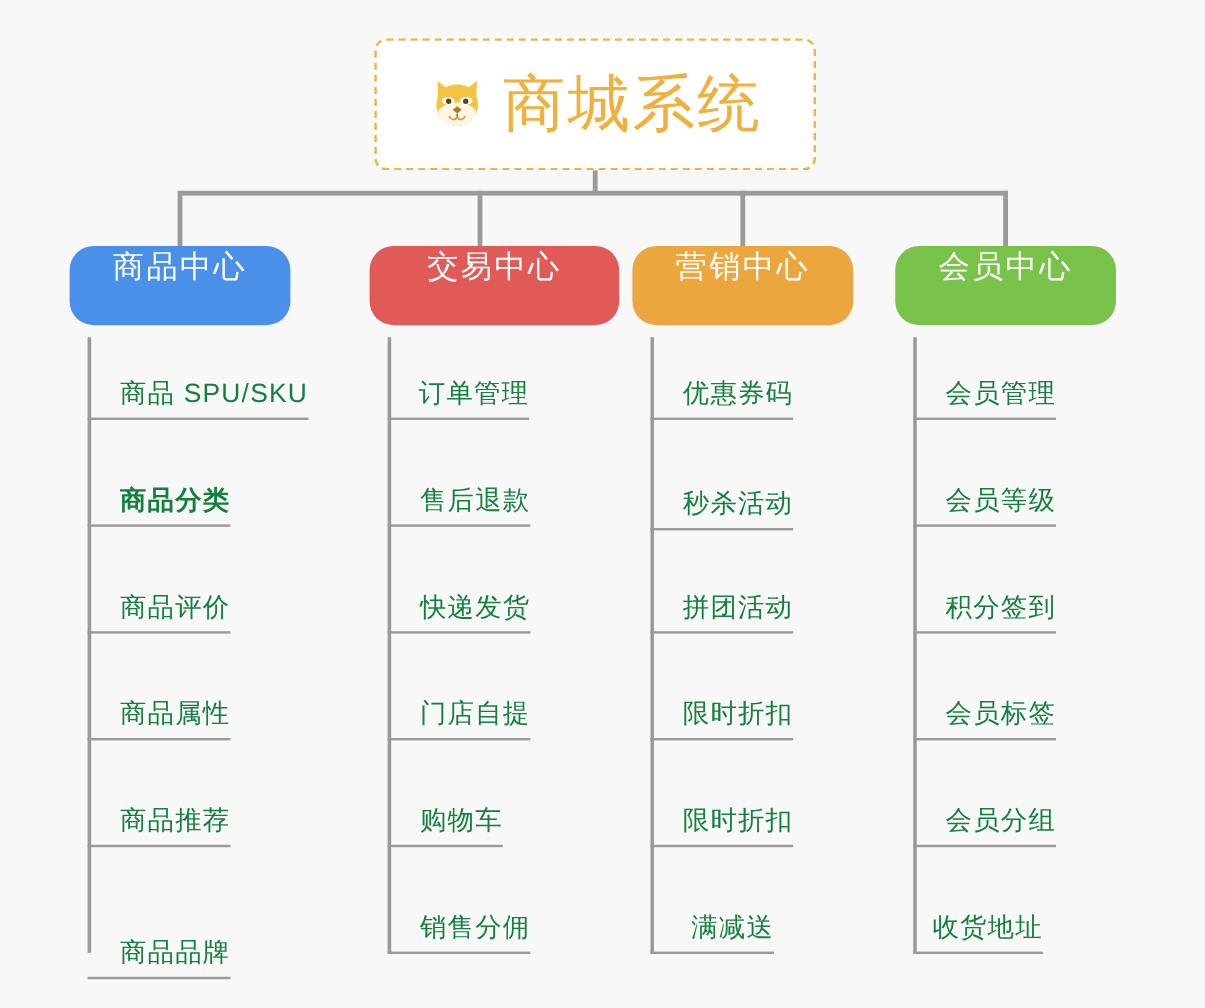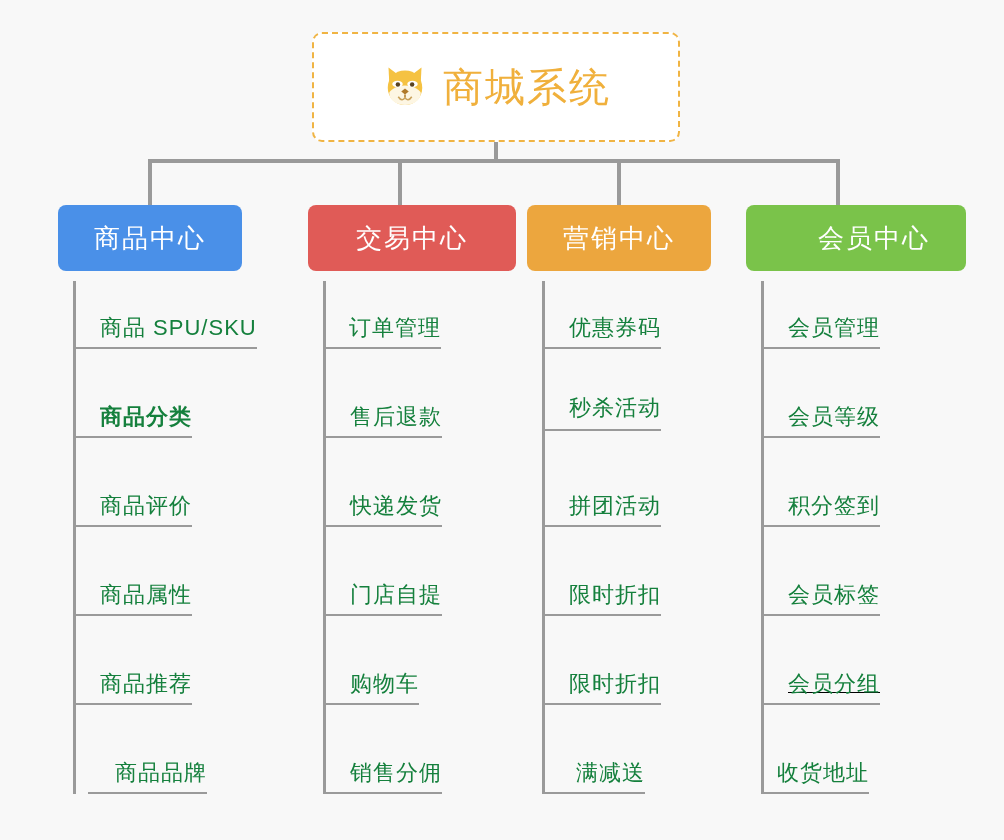--- a/index.html
+++ b/index.html
@@ -37,21 +37,21 @@
     justify-content: center;
     gap: 14px;
   }
   .root-icon {
     width: 48px;
     height: 48px;
     display: block;
     flex: 0 0 auto;
   }
   .root-title {
-    font-size: 40px;
+    font-size: 52px;
     color: #f0b03c;
     letter-spacing: 2px;
     line-height: 1;
     white-space: nowrap;
   }
 
   
   .conn {
     position: absolute;
     background: #9a9a9a;
@@ -72,23 +72,23 @@
     top: 159px;
     width: 4px;
     height: 48px;
   }
 
   
   .cat-box {
     position: absolute;
     top: 205px;
     height: 66px;
-    border-radius: 8px;
+    border-radius: 20px;
     display: flex;
-    align-items: center;
+    align-items: flex-start;
     justify-content: center;
     color: #ffffff;
     font-size: 26px;
     letter-spacing: 2px;
     white-space: nowrap;
   }
 
   
   .leaf-col {
     position: absolute;
@@ -153,53 +153,53 @@
       <div class="cat-box" style="left: 58px; width: 184px; background: rgb(74, 144, 232);">
         <span>商品中心</span>
       </div>
       <div class="leaf-col" style="left: 73px;">
         <div class="leaf-spine" style="height: 513px;"></div>
         <div class="leaf-item" style="top: 36px;"><span class="leaf-label">商品 SPU/SKU</span></div>
         <div class="leaf-item" style="top: 125px; font-weight: bold;"><span class="leaf-label">商品分类</span></div>
         <div class="leaf-item" style="top: 214px;"><span class="leaf-label">商品评价</span></div>
         <div class="leaf-item" style="top: 303px;"><span class="leaf-label">商品属性</span></div>
         <div class="leaf-item" style="top: 392px;"><span class="leaf-label">商品推荐</span></div>
-        <div class="leaf-item" style="top: 481px; margin-left: 15px;"><span class="leaf-label">商品品牌</span></div>
+        <div class="leaf-item" style="top: 502px;"><span class="leaf-label">商品品牌</span></div>
       </div>
       <div class="cat-box" style="left: 308px; width: 208px; background: rgb(224, 91, 87);">
         <span>交易中心</span>
       </div>
       <div class="leaf-col" style="left: 323px;">
         <div class="leaf-spine" style="height: 513px;"></div>
         <div class="leaf-item" style="top: 36px; padding-left: 26px;"><span class="leaf-label">订单管理</span></div>
         <div class="leaf-item" style="top: 125px;"><span class="leaf-label">售后退款</span></div>
         <div class="leaf-item" style="top: 214px;"><span class="leaf-label">快递发货</span></div>
         <div class="leaf-item" style="top: 303px;"><span class="leaf-label">门店自提</span></div>
         <div class="leaf-item" style="top: 392px;"><span class="leaf-label">购物车</span></div>
         <div class="leaf-item" style="top: 481px;"><span class="leaf-label">销售分佣</span></div>
       </div>
       <div class="cat-box" style="left: 527px; width: 184px; background: rgb(236, 166, 62);">
         <span>营销中心</span>
       </div>
       <div class="leaf-col" style="left: 542px;">
         <div class="leaf-spine" style="height: 513px;"></div>
         <div class="leaf-item" style="top: 36px;"><span class="leaf-label">优惠券码</span></div>
-        <div class="leaf-item" style="top: 118px; font-family: Liberation Mono, monospace;"><span class="leaf-label">秒杀活动</span></div>
+        <div class="leaf-item" style="top: 128px;"><span class="leaf-label">秒杀活动</span></div>
         <div class="leaf-item" style="top: 214px;"><span class="leaf-label">拼团活动</span></div>
         <div class="leaf-item" style="top: 303px;"><span class="leaf-label">限时折扣</span></div>
         <div class="leaf-item" style="top: 392px;"><span class="leaf-label">限时折扣</span></div>
         <div class="leaf-item" style="top: 481px; padding-left: 34px;"><span class="leaf-label">满减送</span></div>
       </div>
-      <div class="cat-box" style="left: 746px; width: 184px; background: rgb(122, 195, 74); padding-left: 36px;">
+      <div class="cat-box" style="left: 746px; width: 184px; background: rgb(122, 195, 74);">
         <span>会员中心</span>
       </div>
       <div class="leaf-col" style="left: 761px;">
         <div class="leaf-spine" style="height: 513px;"></div>
         <div class="leaf-item" style="top: 36px;"><span class="leaf-label">会员管理</span></div>
         <div class="leaf-item" style="top: 125px;"><span class="leaf-label">会员等级</span></div>
         <div class="leaf-item" style="top: 214px;"><span class="leaf-label">积分签到</span></div>
         <div class="leaf-item" style="top: 303px;"><span class="leaf-label">会员标签</span></div>
-        <div class="leaf-item" style="top: 392px; text-decoration: underline;"><span class="leaf-label">会员分组</span></div>
+        <div class="leaf-item" style="top: 392px;"><span class="leaf-label">会员分组</span></div>
         <div class="leaf-item" style="top: 481px; padding-left: 16px;"><span class="leaf-label">收货地址</span></div>
       </div>
     </div>
 
 </div>
 
 </body></html>

